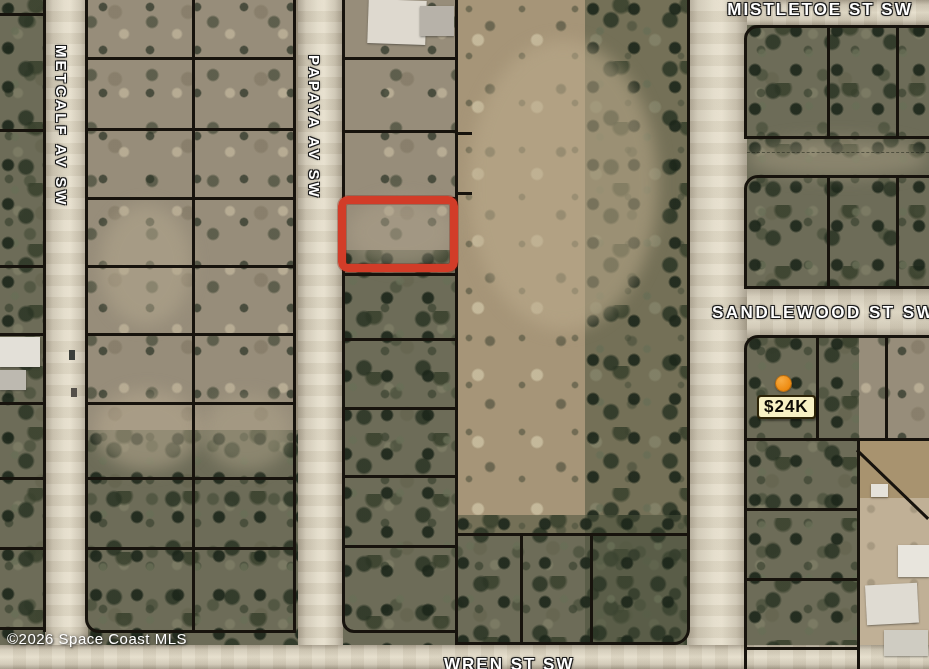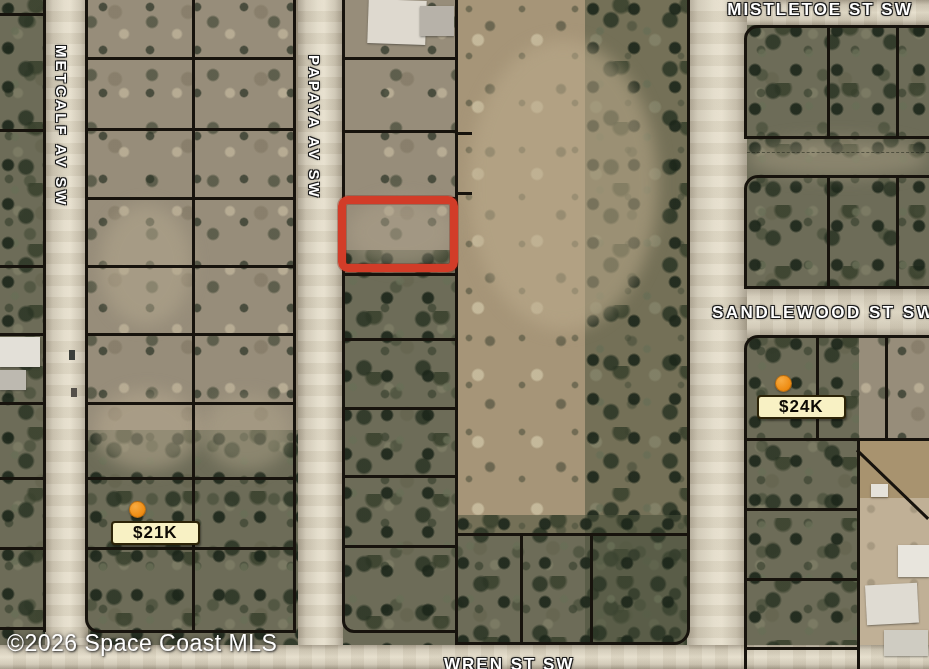--- a/index.html
+++ b/index.html
@@ -63,30 +63,30 @@
   .price-marker{z-index:9;}
   .price-dot{
     width:17px;height:17px;border-radius:50%;
     background:radial-gradient(circle at 35% 30%, #f7ab42, #ef8d14 65%, #d87a0a);
     border:1px solid rgba(140,80,10,.55);
     box-shadow:0 1px 2px rgba(0,0,0,.35);
   }
   .price-label{
     background:#f8f1c4;border:2px solid #2c2307;border-radius:4px;
     color:#0d0a04;font-weight:bold;font-size:17px;line-height:20px;
-    padding:0 20px;letter-spacing:1px;white-space:nowrap;
+    padding:0 5px;letter-spacing:1px;white-space:nowrap;
     box-shadow:1px 2px 2px rgba(0,0,0,.4);
   }
   .bld{box-shadow:0 1px 2px rgba(40,40,35,.5);}
   #highlight{
     border:8px solid #d23c28;border-radius:10px;z-index:6;
     box-shadow:0 0 0 1px rgba(130,25,12,.3), inset 0 0 0 1px rgba(130,25,12,.3);
   }
   #copyright{
-    color:#fff;font-size:23px;z-index:10;letter-spacing:.5px;
+    color:#fff;font-size:15px;z-index:10;letter-spacing:.5px;
     text-shadow:0 0 4px rgba(0,0,0,.65),1px 1px 2px rgba(40,40,40,.8);
   }
 </style>
 </head>
 <body>
 
 <div id="stage">
 
   <div class="t-base"></div>
   <div class="t-field" style="left:458px;top:0;width:230px;height:535px;"></div>
@@ -180,24 +180,20 @@
   <div style="left:71px;top:388px;width:6px;height:9px;background:#54504a;"></div>
 
   <div id="highlight" style="left: 338px; top: 196px; width: 120px; height: 76px; border-color: rgb(210, 60, 40);"></div>
 
   <div class="street-label vertical" style="left:53px;top:45px;">METCALF AV SW</div>
   <div class="street-label vertical" style="left:306px;top:55px;">PAPAYA AV SW</div>
   <div class="street-label h17" style="left:712px;top:0;width:216px;">MISTLETOE ST SW</div>
   <div class="street-label h17" style="left:712px;top:303px;width:216px;letter-spacing:2.5px;">SANDLEWOOD ST SW</div>
   <div class="street-label h17" style="left:444px;top:655px;">WREN ST SW</div>
 
-  <div class="price-marker" style="left:111px;top:501px;width:90px;height:45px;">
-    <div class="price-dot" style="left:18px;top:0;"></div>
-    <div class="price-label" style="left: 0px; top: 20px; background: rgb(248, 241, 196);">$21K</div>
-  </div>
   <div class="price-marker" style="left:757px;top:375px;width:90px;height:45px;">
     <div class="price-dot" style="left:18px;top:0;"></div>
     <div class="price-label" style="left: 0px; top: 20px; background: rgb(248, 241, 196);">$24K</div>
   </div>
 
   <div id="copyright" style="left:7px;top:630px;">©2026 Space Coast MLS</div>
 
 </div>
 
 </body></html>

